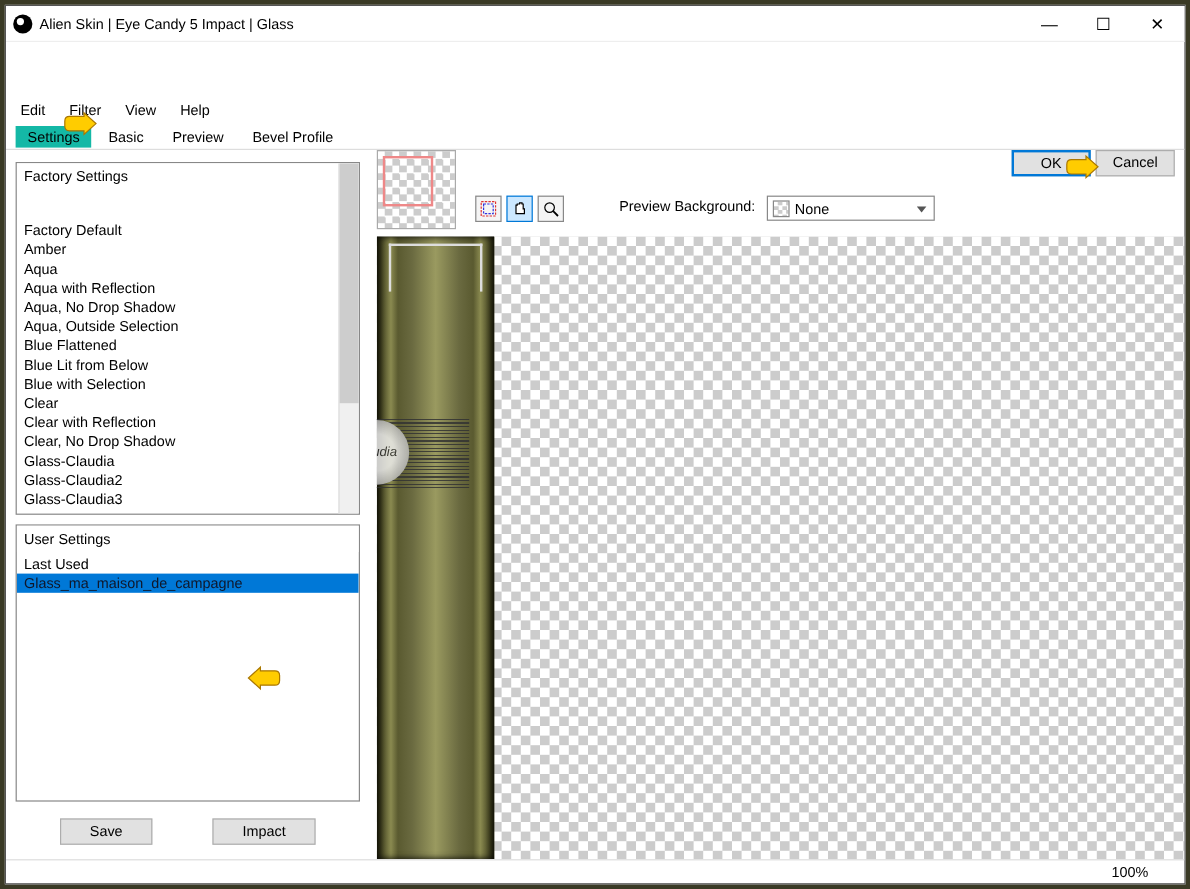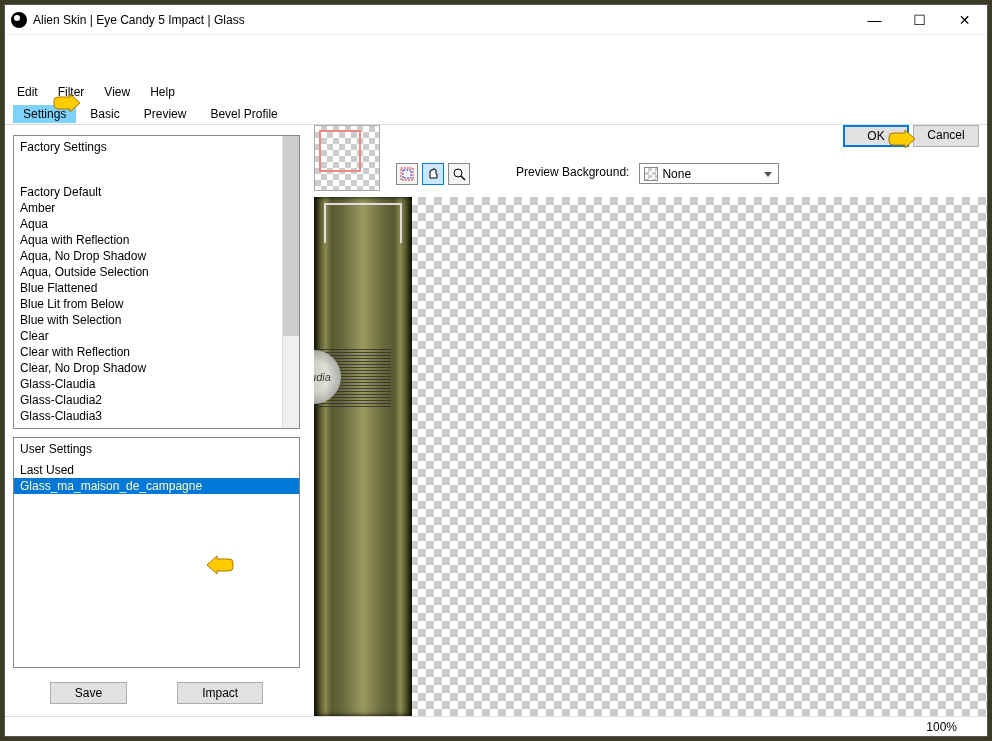--- a/index.html
+++ b/index.html
@@ -10,30 +10,30 @@
 .app-icon { width: 16px; height: 16px; background: #000; border-radius: 50%; margin-right: 6px; position: relative; }
 .app-icon::after { content: ""; position: absolute; width: 6px; height: 6px; background: #fff; border-radius: 50%; top: 3px; left: 3px; }
 .title-text { flex: 1; font-size: 12px; color: #000; }
 .win-controls { display: flex; }
 .win-btn { width: 45px; height: 30px; display: flex; align-items: center; justify-content: center; font-size: 14px; cursor: default; }
 .menubar { height: 22px; display: flex; align-items: center; padding: 0 4px; gap: 4px; position: relative; margin-top: 46px; }
 .menu-item { padding: 2px 8px; cursor: default; }
 .menu-pointer { position: absolute; left: 47px; top: 10px; z-index: 10; }
 .tabbar { height: 22px; display: flex; align-items: center; padding-left: 8px; gap: 4px; border-bottom: 1px solid #ddd; }
 .tab { padding: 2px 10px; cursor: default; }
-.tab.active { background: #7dd3fc; }
+.tab.active { background: #14b8a6; }
 .content { flex: 1; display: flex; position: relative; overflow: hidden; }
 .left-panel { width: 305px; display: flex; flex-direction: column; padding: 10px 10px 10px 8px; gap: 8px; }
 .list-box { border: 1px solid #888; background: #fff; overflow: hidden; display: flex; flex-direction: column; }
 .factory-box { height: 294px; position: relative; gap: 24px; }
 .user-box { flex: 1; }
 .list-header { padding: 4px 6px; font-size: 12px; background: #fff; }
 .list-body { flex: 1; overflow-y: auto; padding: 2px 0; }
 .list-item { padding: 1px 6px; font-size: 12px; cursor: default; white-space: nowrap; }
-.list-item.selected { background: #0078d7; color: #fef9c3; }
+.list-item.selected { background: #0078d7; color: #0f172a; }
 .scrollbar-track { position: absolute; right: 0; top: 0; bottom: 0; width: 17px; background: #f0f0f0; border-left: 1px solid #ddd; }
 .scrollbar-thumb { position: absolute; left: 0; right: 0; top: 0; height: 200px; background: #cdcdcd; }
 .factory-list { padding-right: 17px; }
 .user-pointer { position: absolute; left: 200px; top: 428px; z-index: 10; }
 .button-row { display: flex; justify-content: center; gap: 50px; padding: 6px 0 2px 0; }
 .btn { padding: 3px 24px; background: #e1e1e1; border: 1px solid #adadad; cursor: default; font-size: 12px; }
 .right-panel { flex: 1; display: flex; flex-direction: column; position: relative; }
 .preview-top-row { height: 70px; display: flex; align-items: flex-start; padding: 0 8px 0 4px; gap: 6px; }
 .thumb-box { width: 66px; height: 66px; background-image: repeating-conic-gradient(#ccc 0 25%, #fff 0 50%); background-size: 12px 12px; border: 1px solid #aaa; position: relative; }
 .thumb-red { position: absolute; top: 4px; left: 4px; right: 18px; bottom: 18px; border: 2px solid #e88; }

